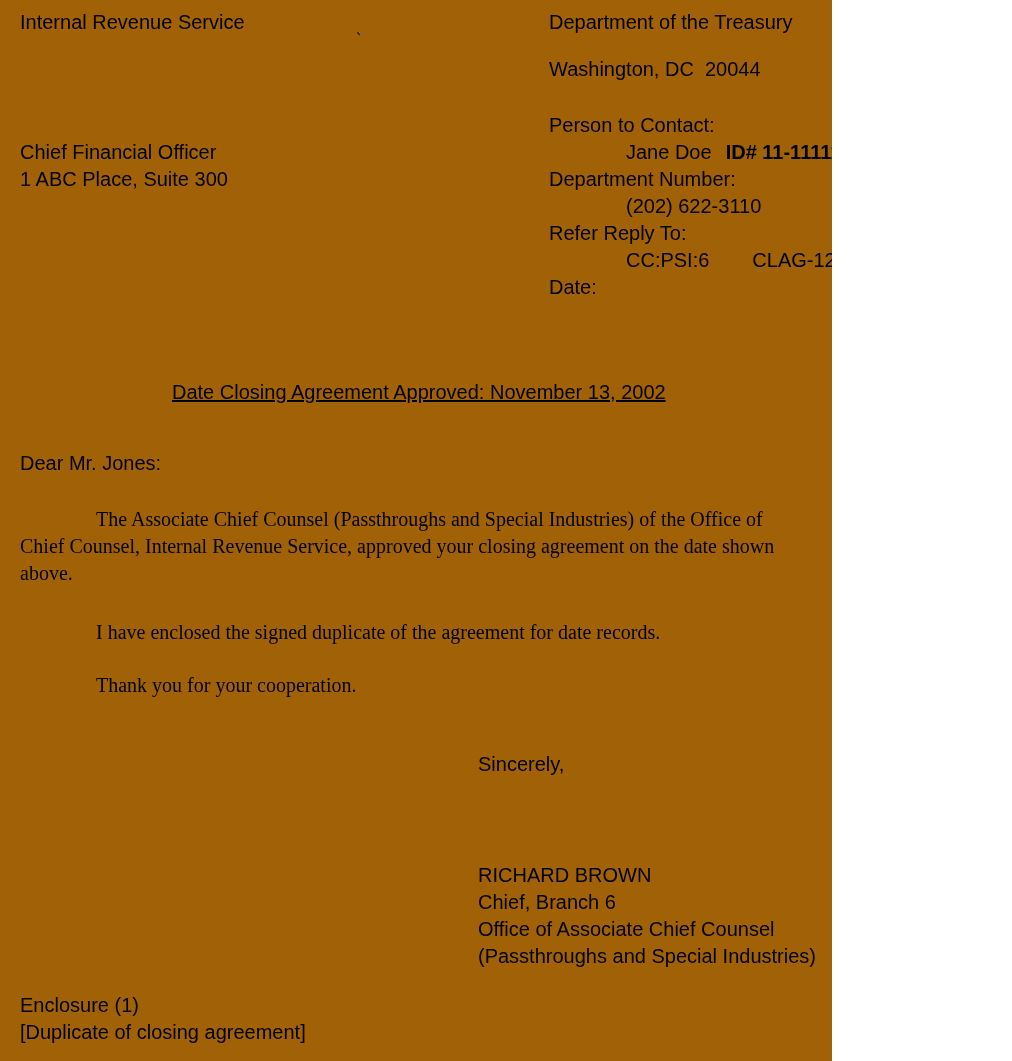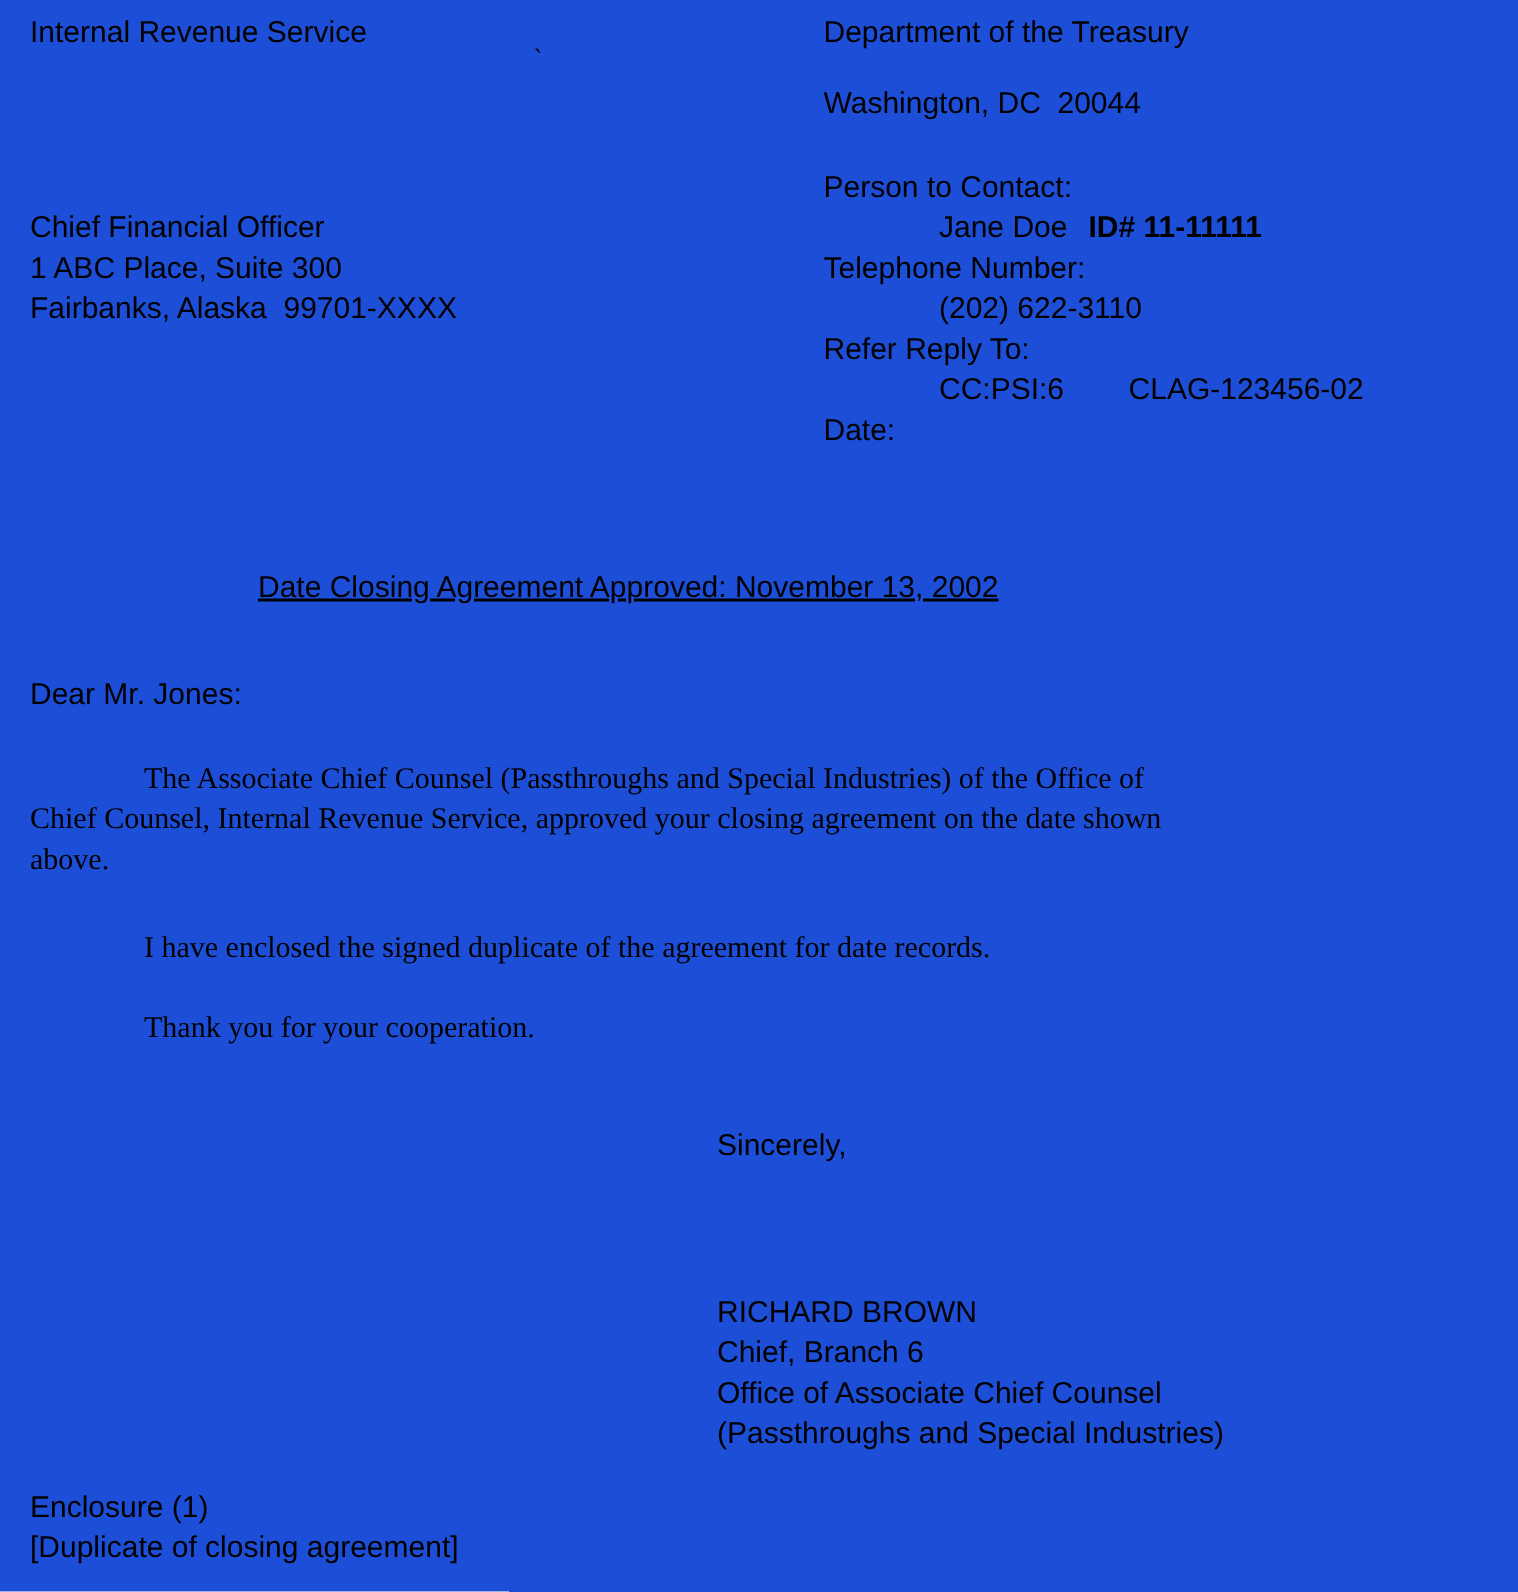--- a/index.html
+++ b/index.html
@@ -2,23 +2,23 @@
 <html><head>
 <meta charset="utf-8">
 <style>
   html, body {
     margin: 0;
     padding: 0;
     background: #ffffff;
   }
   .page {
     position: relative;
-    width: 1012px;
+    width: 832px;
     height: 1061px;
-    background: #1d4ed8;
+    background: #a16207;
     font-family: "Liberation Sans", sans-serif;
     font-size: 20px;
     color: #000000;
     overflow: hidden;
   }
   .abs { position: absolute; }
   .pre { white-space: pre; }
   .line { line-height: 27px; white-space: pre; }
   .para { line-height: 27px; font-family: Liberation Serif, serif; }
   .para .pline { white-space: pre; }
@@ -37,31 +37,30 @@
   <div class="abs pre" style="left:20px; top:11px;">Internal Revenue Service</div>
 
   <div class="abs stray" style="left:355px; top:30px;">`</div>
 
   <div class="abs pre" style="left:549px; top:11px;">Department of the Treasury</div>
   <div class="abs pre" style="left:549px; top:58px;">Washington, DC  20044</div>
 
   <div class="abs" style="left:549px; top:112px; width:440px;">
     <div class="line">Person to Contact:</div>
     <div class="line contact-indent"><span>Jane Doe</span><span class="bold id-badge">ID# 11-11111</span></div>
-    <div class="line">Telephone Number:</div>
+    <div class="line">Department Number:</div>
     <div class="line contact-indent">(202) 622-3110</div>
     <div class="line">Refer Reply To:</div>
     <div class="line contact-indent"><span>CC:PSI:6</span><span class="case-num">CLAG-123456-02</span></div>
     <div class="line">Date:</div>
   </div>
 
   <div class="abs" style="left:20px; top:139px;">
     <div class="line">Chief Financial Officer</div>
     <div class="line">1 ABC Place, Suite 300</div>
-    <div class="line">Fairbanks, Alaska  99701-XXXX</div>
   </div>
 
   <div class="abs pre" style="left:172px; top:381px;text-decoration:underline;">Date Closing Agreement Approved: November 13, 2002</div>
 
   <div class="abs pre" style="left:20px; top:452px;">Dear Mr. Jones:</div>
 
   <div class="abs para" style="left:20px; top:506px; width:980px;">
     <div class="pline indent">The Associate Chief Counsel (Passthroughs and Special Industries) of the Office of</div>
     <div class="pline">Chief Counsel, Internal Revenue Service, approved your closing agreement on the date shown</div>
     <div class="pline">above.</div>

